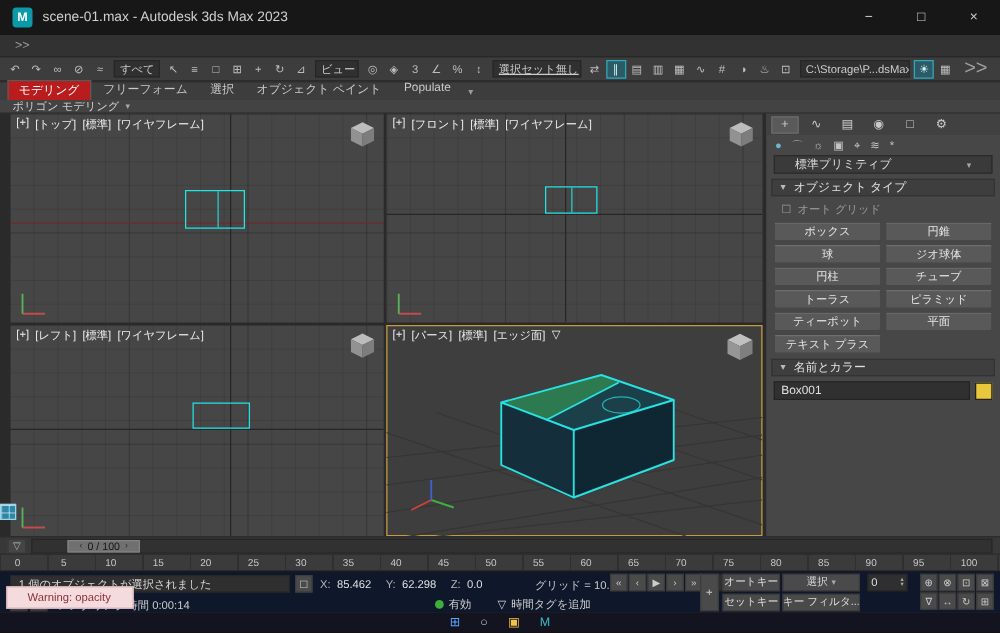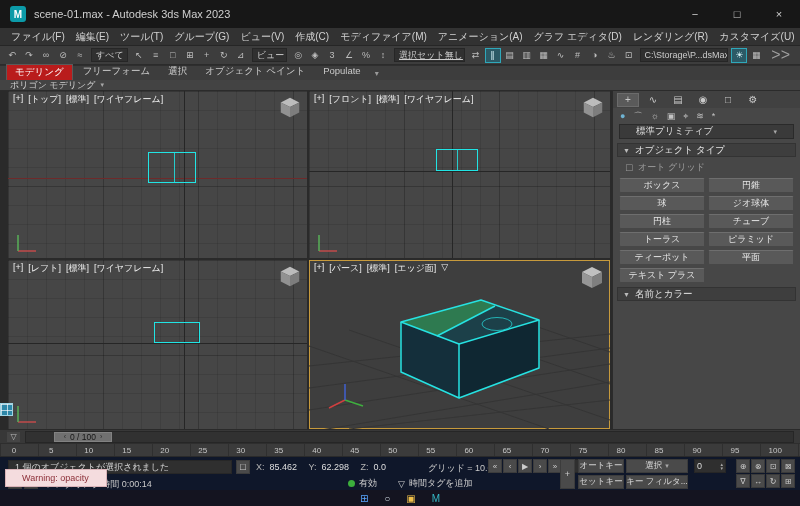--- a/index.html
+++ b/index.html
@@ -153,34 +153,20 @@
     <div class="title-text">scene-01.max - Autodesk 3ds Max 2023</div>
     <div class="win-controls">
 
     <div class="win-btn">−</div>
         <div class="win-btn">□</div>
         <div class="win-btn">×</div>
       </div>
   </div>
 
   <div class="menubar">
-    <div class="menu-items">
-
-    <span class="menu-item">ファイル(F)</span>
-        <span class="menu-item">編集(E)</span>
-        <span class="menu-item">ツール(T)</span>
-        <span class="menu-item">グループ(G)</span>
-        <span class="menu-item">ビュー(V)</span>
-        <span class="menu-item">作成(C)</span>
-        <span class="menu-item">モディファイア(M)</span>
-        <span class="menu-item">アニメーション(A)</span>
-        <span class="menu-item">グラフ エディタ(D)</span>
-        <span class="menu-item">レンダリング(R)</span>
-        <span class="menu-item">カスタマイズ(U)</span>
-      </div>
     <span class="menu-overflow">&gt;&gt;</span>
 
   </div>
 
   <div class="toolbar">
     <div class="tb-group">
 
     <span class="tb-icon">↶</span>
         <span class="tb-icon">↷</span>
         <span class="tb-icon">∞</span>
@@ -427,20 +413,24 @@
           <div class="cp-btn">トーラス</div>
           <div class="cp-btn">ピラミッド</div>
           <div class="cp-btn">ティーポット</div>
           <div class="cp-btn">平面</div>
           <div class="cp-btn">テキスト プラス</div>
         </div>
       <div class="rollout">
         <span class="arr">▼</span>
         <span>名前とカラー</span>
       </div>
+      <div class="name-row">
+        <div class="name-input">Box001</div>
+        <div class="color-swatch"></div>
+      </div>
     </div>
   </div>
 
   <div class="timeline">
     <div class="mini-curve-btn">▽</div>
     <div class="time-track">
       <div class="time-handle">
         <span class="arrows">‹</span>
         <span>0 / 100</span>
         <span class="arrows">›</span>

